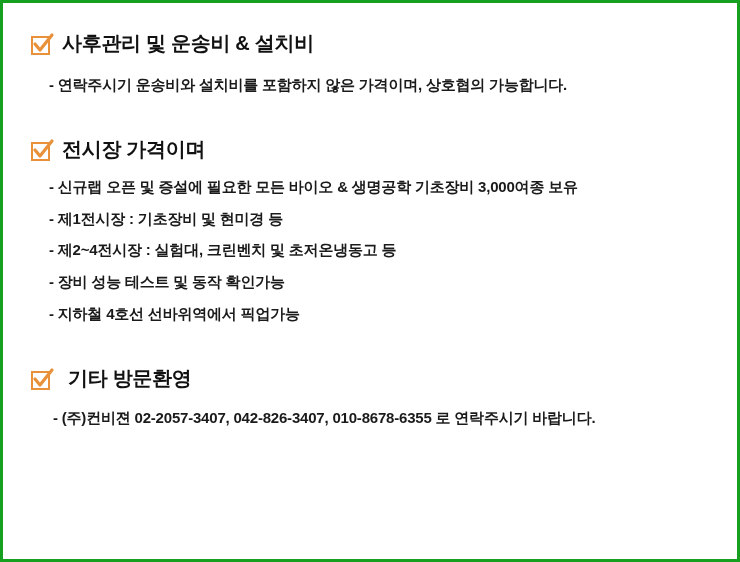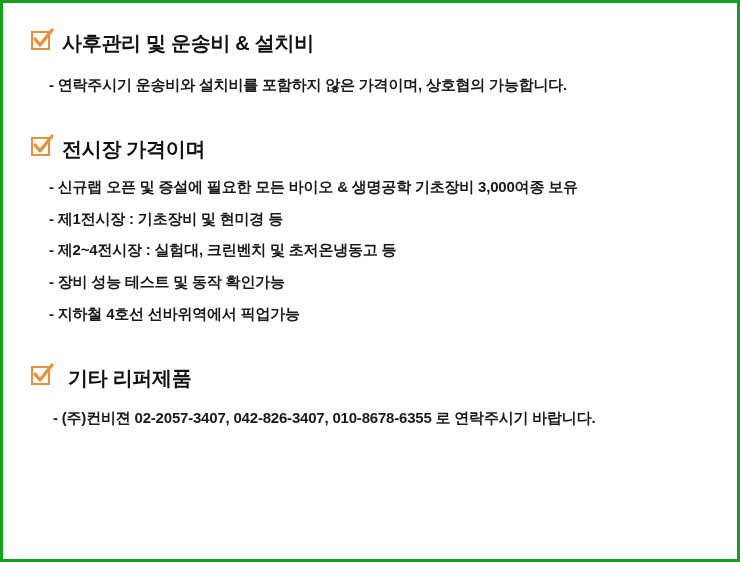--- a/index.html
+++ b/index.html
@@ -19,21 +19,21 @@
     height: 562px;
     background: #ffffff;
     border: 3px solid #17a01f;
     padding: 26px 28px 20px 28px;
   }
   .section {
     margin-bottom: 6px;
   }
   .section-header {
     display: flex;
-    align-items: flex-start;
+    align-items: flex-end;
     gap: 10px;
     margin-bottom: 14px;
   }
   .check-box {
     position: relative;
     width: 19px;
     height: 19px;
     box-sizing: border-box;
     border: 2px solid #e8913a;
     background: #ffffff;
@@ -117,20 +117,20 @@
 
   <div class="gap-lg"></div>
 
   <div class="section sec3">
     <div class="section-header">
       <span class="check-box">
         <svg viewBox="0 0 24 24" aria-hidden="true">
           <path d="M4 12 L9 18 L21 3" fill="none" stroke="#e8913a" stroke-width="3.2" stroke-linecap="round" stroke-linejoin="round"></path>
         </svg>
       </span>
-      <span class="section-title">기타 리퍼제품</span>
+      <span class="section-title">기타 방문환영</span>
     </div>
     <ul class="bullets">
       <li>- (주)컨비젼 02-2057-3407, 042-826-3407, 010-8678-6355 로 연락주시기 바랍니다.</li>
     </ul>
   </div>
 
 </div>
 
 </body></html>

